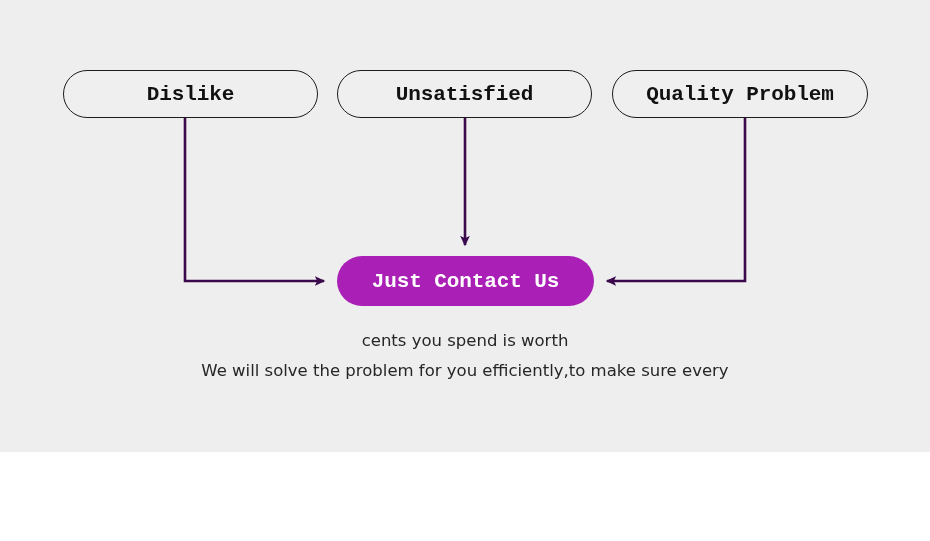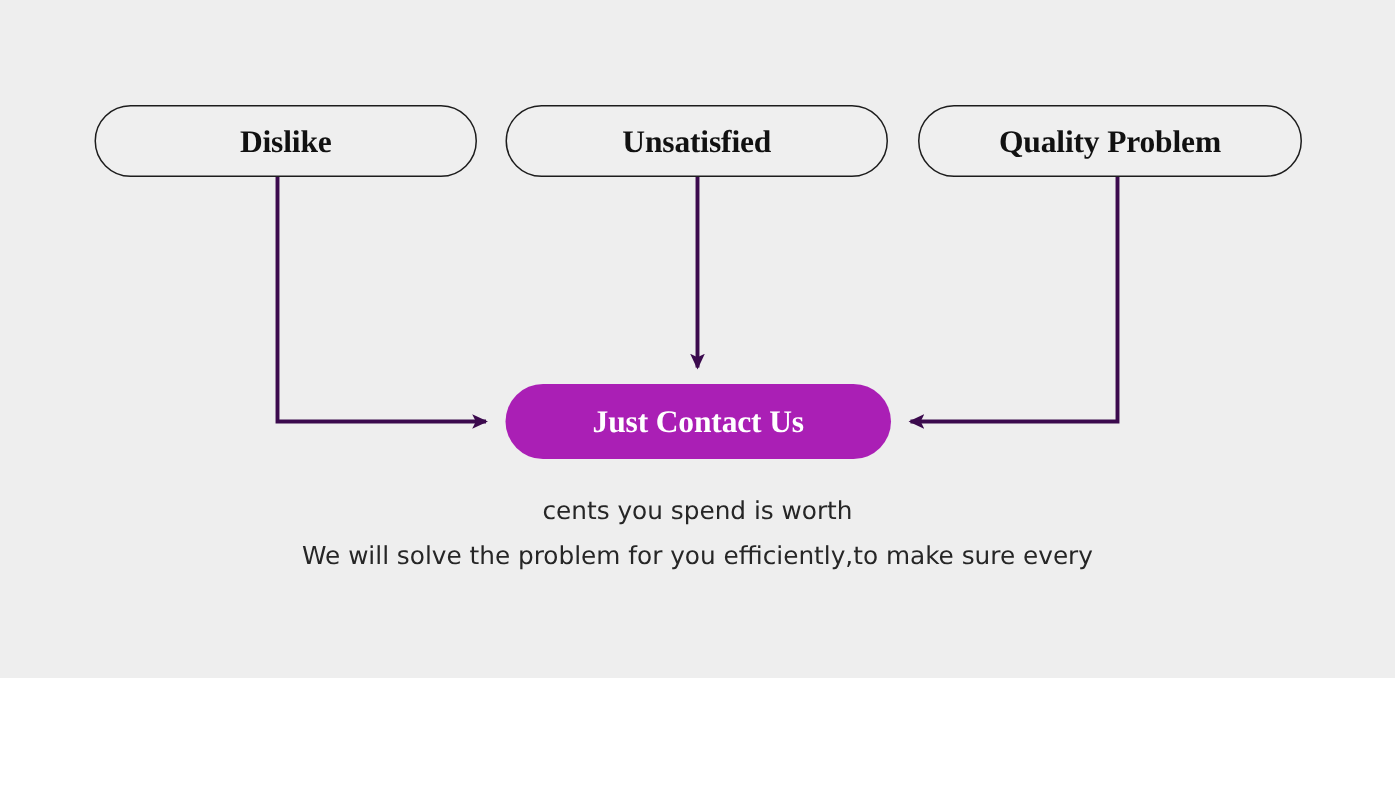--- a/index.html
+++ b/index.html
@@ -47,21 +47,21 @@
     height: 48px;
     box-sizing: border-box;
     border: 1.6px solid #1c1c1c;
     border-radius: 26px;
     background: #efefef;
     display: flex;
     align-items: center;
     justify-content: center;
   }
   .reason-box .reason-label {
-    font-family: Liberation Serif, serif;
+    font-family: Liberation Mono, monospace;
     font-size: 21px;
     font-weight: bold;
     color: #111111;
     letter-spacing: -0.1px;
     white-space: nowrap;
   }
 
   #box-dislike  { left: 63px;  width: 255px; }
   #box-unsat    { left: 337px; width: 255px; }
   #box-quality  { left: 612px; width: 256px; }
@@ -73,21 +73,21 @@
     top: 256px;
     width: 257px;
     height: 50px;
     border-radius: 25px;
     background: #aa1fb5;
     display: flex;
     align-items: center;
     justify-content: center;
   }
   #cta-pill .cta-label {
-    font-family: Liberation Serif, serif;
+    font-family: Liberation Mono, monospace;
     font-size: 21px;
     font-weight: bold;
     color: #ffffff;
     white-space: nowrap;
     letter-spacing: -0.1px;
   }
 
   
   #caption {
     position: absolute;

